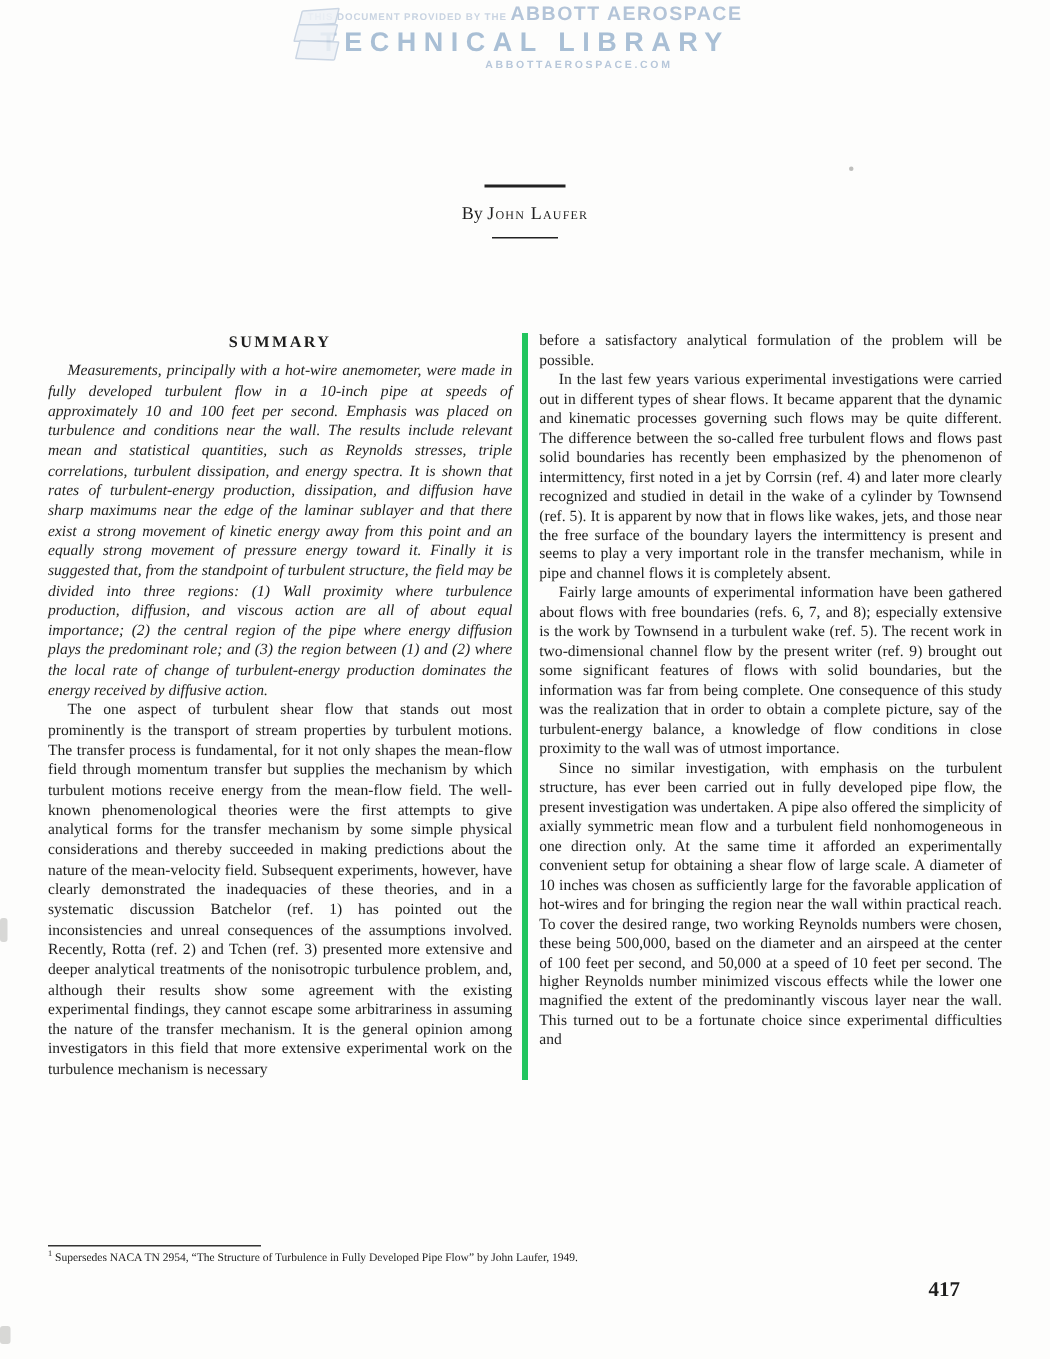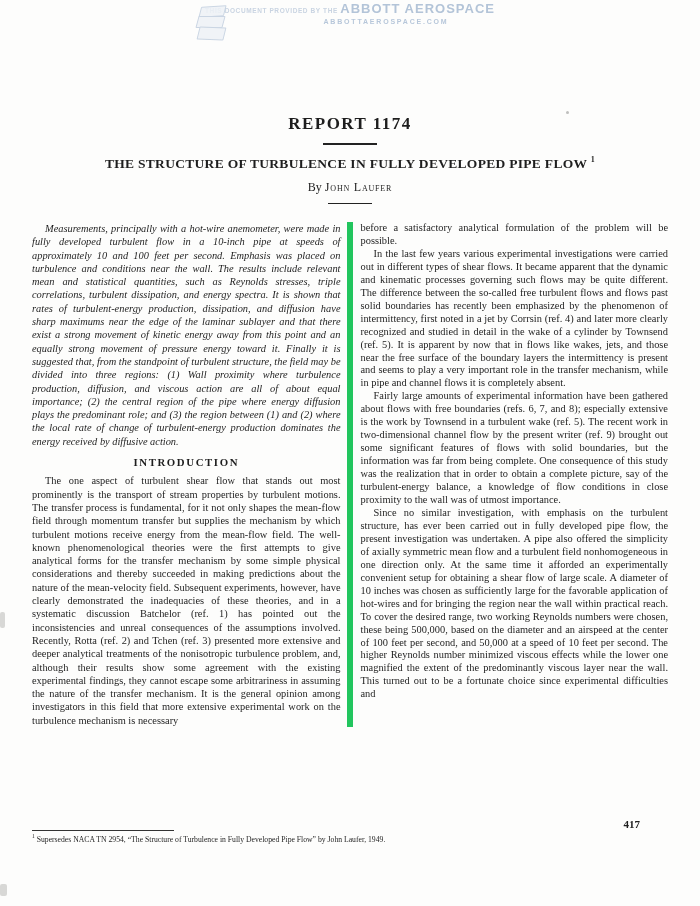--- a/index.html
+++ b/index.html
@@ -30,80 +30,76 @@
   .main-title { font-size:13.5px; font-weight:bold; letter-spacing:0.3px; }
   .main-title sup { font-size:8px; vertical-align:super; }
   .byline { font-size:12px; margin-top:8px; }
   .byline .author { font-variant:small-caps; letter-spacing:0.8px; }
   .rule-b { width:44px; border:0; border-top:1px solid #222; margin:8px auto 0; }
 
   
   .columns { position:absolute; top:222px; left:32px; width:636px; display:flex; }
   .col { text-align:justify; }
   .col-left  { width:311px; padding-right:6px; font-size:10.4px; line-height:13.3px; }
-  .col-right { width:310px; border-left:6px solid #22c55e; padding-left:8px;
+  .col-right { width:310px; border-left:4px solid #22c55e; padding-left:8px;
                font-size:10.4px; line-height:12.95px; }
   .section-heading { text-align:center; font-weight:bold; font-size:10.8px;
     letter-spacing:1.6px; font-style:normal; }
   .summary-heading { margin:0 0 6px 0; }
   .intro-heading { margin:8px 0 5px 0; }
   .summary-body { font-style:italic;font-family:Liberation Serif, serif; }
   p.para { margin:0; }
   p.indent { text-indent:13px; }
 
   
   .footnote { position:absolute; left:32px; top:830px; width:640px; }
   .footnote-rule { width:142px; border:0; border-top:1px solid #333; margin:0 0 2px 0; }
   .footnote-text { font-size:7.7px; }
   .footnote-text sup { font-size:5.5px; }
 
   
-  .page-number { position:absolute; right:60px; top:818px; font-weight:bold; font-size:11px; }
+  .page-number { position:absolute; right:60px; top:853px; font-weight:bold; font-size:14px; }
 
   
   .smudge { position:absolute; background:#d8d8d6; border-radius:2px; }
   .smudge-1 { left:0; top:612px; width:5px; height:16px; }
   .smudge-2 { left:0; top:884px; width:7px; height:12px; }
   .dot { position:absolute; left:566px; top:111px; width:3px; height:3px;
     background:#bfbfbd; border-radius:50%; }
 </style>
 </head>
 <body>
 
 <div class="watermark">
   <div class="wm-line1">
     <span>THIS DOCUMENT PROVIDED BY THE</span>
     <span class="wm-strong">ABBOTT AEROSPACE</span>
   </div>
+  <div class="wm-line2">TECHNICAL LIBRARY</div>
   <div class="wm-line3">ABBOTTAEROSPACE.COM</div>
 </div>
 <div class="wm-icon">
   <div class="sheet s1"></div>
   <div class="sheet s2"></div>
   <div class="sheet s3"></div>
 </div>
 
 <div class="title-block">
-  <div class="report-no">REPORT 1174</div>
   <hr class="rule-a">
-  <div class="main-title">
-    <span>THE STRUCTURE OF TURBULENCE IN FULLY DEVELOPED PIPE FLOW</span>
-    <sup>1</sup>
-  </div>
   <div class="byline">
     <span>By</span>
     <span class="author">John Laufer</span>
   </div>
   <hr class="rule-b">
 </div>
 
 <div class="columns">
   <div class="col col-left">
+    <div class="section-heading summary-heading">SUMMARY</div>
     <p class="para indent summary-body">Measurements, principally with a hot-wire anemometer, were made in fully developed turbulent flow in a 10-inch pipe at speeds of approximately 10 and 100 feet per second.  Emphasis was placed on turbulence and conditions near the wall.  The results include relevant mean and statistical quantities, such as Reynolds stresses, triple correlations, turbulent dissipation, and energy spectra.  It is shown that rates of turbulent-energy production, dissipation, and diffusion have sharp maximums near the edge of the laminar sublayer and that there exist a strong movement of kinetic energy away from this point and an equally strong movement of pressure energy toward it.  Finally it is suggested that, from the standpoint of turbulent structure, the field may be divided into three regions: (1) Wall proximity where turbulence production, diffusion, and viscous action are all of about equal importance; (2) the central region of the pipe where energy diffusion plays the predominant role; and (3) the region between (1) and (2) where the local rate of change of turbulent-energy production dominates the energy received by diffusive action.</p>
-    <div class="section-heading intro-heading">INTRODUCTION</div>
     <p class="para indent">The one aspect of turbulent shear flow that stands out most prominently is the transport of stream properties by turbulent motions.  The transfer process is fundamental, for it not only shapes the mean-flow field through momentum transfer but supplies the mechanism by which turbulent motions receive energy from the mean-flow field.  The well-known phenomenological theories were the first attempts to give analytical forms for the transfer mechanism by some simple physical considerations and thereby succeeded in making predictions about the nature of the mean-velocity field.  Subsequent experiments, however, have clearly demonstrated the inadequacies of these theories, and in a systematic discussion Batchelor (ref. 1) has pointed out the inconsistencies and unreal consequences of the assumptions involved.  Recently, Rotta (ref. 2) and Tchen (ref. 3) presented more extensive and deeper analytical treatments of the nonisotropic turbulence problem, and, although their results show some agreement with the existing experimental findings, they cannot escape some arbitrariness in assuming the nature of the transfer mechanism.  It is the general opinion among investigators in this field that more extensive experimental work on the turbulence mechanism is necessary</p>
   </div>
   <div class="col col-right">
     <p class="para">before a satisfactory analytical formulation of the problem will be possible.</p>
     <p class="para indent">In the last few years various experimental investigations were carried out in different types of shear flows.  It became apparent that the dynamic and kinematic processes governing such flows may be quite different.  The difference between the so-called free turbulent flows and flows past solid boundaries has recently been emphasized by the phenomenon of intermittency, first noted in a jet by Corrsin (ref. 4) and later more clearly recognized and studied in detail in the wake of a cylinder by Townsend (ref. 5).  It is apparent by now that in flows like wakes, jets, and those near the free surface of the boundary layers the intermittency is present and seems to play a very important role in the transfer mechanism, while in pipe and channel flows it is completely absent.</p>
     <p class="para indent">Fairly large amounts of experimental information have been gathered about flows with free boundaries (refs. 6, 7, and 8); especially extensive is the work by Townsend in a turbulent wake (ref. 5).  The recent work in two-dimensional channel flow by the present writer (ref. 9) brought out some significant features of flows with solid boundaries, but the information was far from being complete.  One consequence of this study was the realization that in order to obtain a complete picture, say of the turbulent-energy balance, a knowledge of flow conditions in close proximity to the wall was of utmost importance.</p>
     <p class="para indent">Since no similar investigation, with emphasis on the turbulent structure, has ever been carried out in fully developed pipe flow, the present investigation was undertaken.  A pipe also offered the simplicity of axially symmetric mean flow and a turbulent field nonhomogeneous in one direction only.  At the same time it afforded an experimentally convenient setup for obtaining a shear flow of large scale.  A diameter of 10 inches was chosen as sufficiently large for the favorable application of hot-wires and for bringing the region near the wall within practical reach.  To cover the desired range, two working Reynolds numbers were chosen, these being 500,000, based on the diameter and an airspeed at the center of 100 feet per second, and 50,000 at a speed of 10 feet per second.  The higher Reynolds number minimized viscous effects while the lower one magnified the extent of the predominantly viscous layer near the wall.  This turned out to be a fortunate choice since experimental difficulties and</p>
   </div>
 </div>
 

